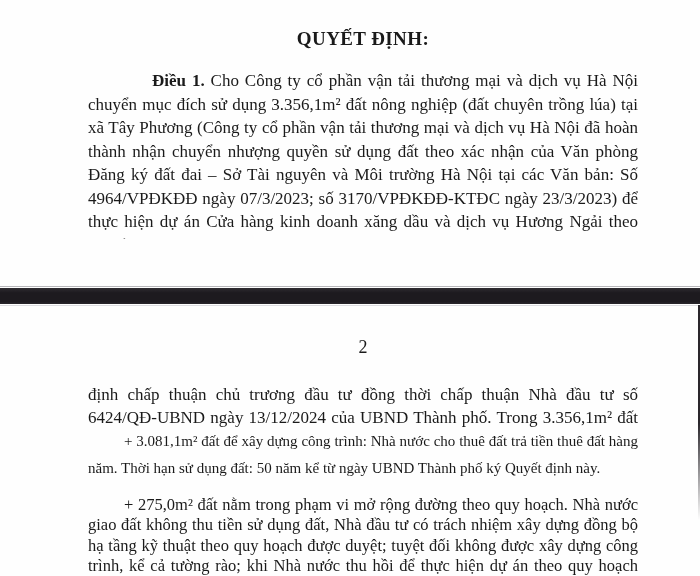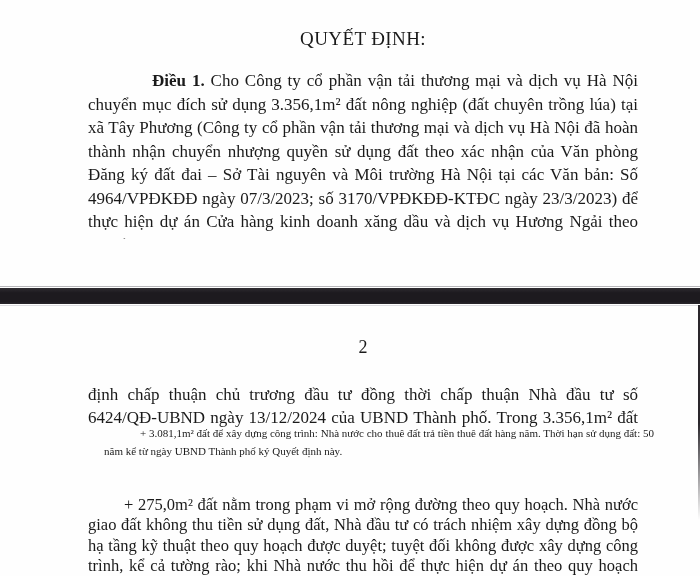--- a/index.html
+++ b/index.html
@@ -15,21 +15,21 @@
     overflow: hidden;
     font-family: "Liberation Serif", "DejaVu Serif", serif;
     color: #1a1a1a;
   }
   .doc-title {
     position: absolute;
     left: 88px;
     width: 550px;
     top: 15px;
     text-align: center;
-    font-weight: normal;
+    font-weight: bold;
     font-size: 19px;
     letter-spacing: 0.4px;
   }
   .para {
     position: absolute;
     left: 88px;
     width: 550px;
     text-align: justify;
     overflow: hidden;
   }
@@ -76,23 +76,22 @@
   }
   .p2-para1 {
     top: 366px;
     height: 47px;
     font-size: 17px;
     line-height: 23px;
   }
   .p2-para2 {
     top: 413px;
     height: 65px;
-    font-size: 11px;
-    line-height: 18px;
-    margin-left: 16px;
+    font-size: 15px;
+    line-height: 27px;
   }
   .p2-para3 {
     top: 478px;
     height: 100px;
     font-size: 16.5px;
     line-height: 20.5px;
   }
 </style>
 </head>
 <body>

